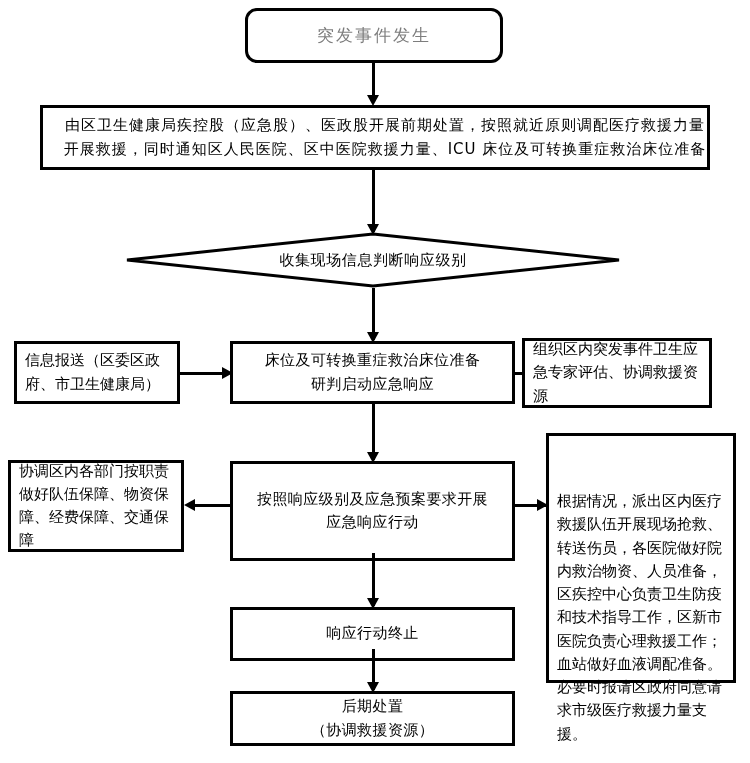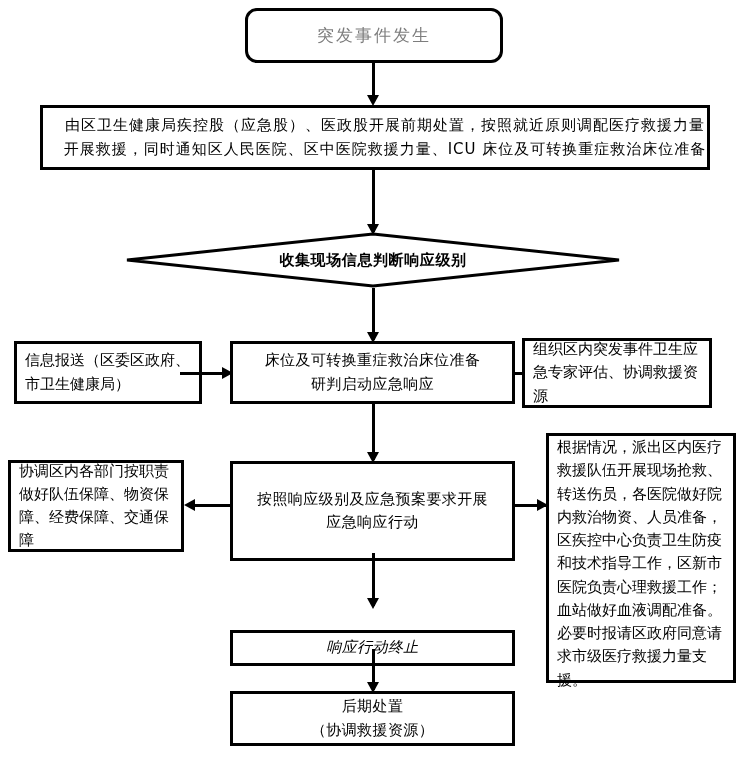--- a/index.html
+++ b/index.html
@@ -61,21 +61,20 @@
   }
   .node.wide-text .txt {
     white-space: pre-line;
     letter-spacing: 1px;
     margin-left: 20px;
   }
 
   
   .diamond {
     position: absolute;
-    font-weight: bold;
   }
   .diamond svg {
     display: block;
   }
   .diamond .dlabel {
     position: absolute;
     left: 0;
     top: 0;
     width: 100%;
     height: 100%;
@@ -142,21 +141,21 @@
   <div class="diamond" style="left:125px; top:232px; width:496px; height:56px;">
     <svg width="496" height="56" viewBox="0 0 496 56">
       <polygon points="248,2 494,28 248,54 2,28" fill="#ffffff" stroke="#000000" stroke-width="3"></polygon>
     </svg>
     <div class="dlabel">收集现场信息判断响应级别</div>
   </div>
 
   <div class="vline" style="left:372px; top:288px; height:52px;"></div>
   <div class="arrow-down" style="left:367px; top:332px;"></div>
 
-  <div class="node left-text" style="left:14px; top:341px; width:188px; height:63px;">
+  <div class="node left-text" style="left:14px; top:341px; width:166px; height:63px;">
     <span class="txt">信息报送（区委区政府、市卫生健康局）</span>
   </div>
 
   <div class="hline" style="left:180px; top:372px; width:47px;"></div>
   <div class="arrow-right" style="left:222px; top:367px;"></div>
 
   <div class="node" style="left:230px; top:341px; width:285px; height:63px;">
     <span class="txt">床位及可转换重症救治床位准备
 研判启动应急响应</span>
   </div>
@@ -180,27 +179,27 @@
 
   <div class="node" style="left:230px; top:461px; width:285px; height:100px;">
     <span class="txt">按照响应级别及应急预案要求开展
 应急响应行动</span>
   </div>
 
   <div class="hline" style="left:515px; top:504px; width:38px;"></div>
   <div class="arrow-right" style="left:537px; top:499px;"></div>
 
   <div class="node left-text top-text" style="left:546px; top:433px; width:190px; height:250px;">
-    <span class="txt" style="">根据情况，派出区内医疗救援队伍开展现场抢救、转送伤员，各医院做好院内救治物资、人员准备，区疾控中心负责卫生防疫和技术指导工作，区新市医院负责心理救援工作；血站做好血液调配准备。必要时报请区政府同意请求市级医疗救援力量支援。</span>
+    <span class="txt" style="padding-top:6px;margin-top:48px;">根据情况，派出区内医疗救援队伍开展现场抢救、转送伤员，各医院做好院内救治物资、人员准备，区疾控中心负责卫生防疫和技术指导工作，区新市医院负责心理救援工作；血站做好血液调配准备。必要时报请区政府同意请求市级医疗救援力量支援。</span>
   </div>
 
   <div class="vline" style="left:372px; top:553px; height:53px;"></div>
   <div class="arrow-down" style="left:367px; top:598px;"></div>
 
-  <div class="node" style="left:230px; top:630px; width:285px; height:36px;font-style:italic;">
+  <div class="node" style="left:230px; top:607px; width:285px; height:54px;">
     <span class="txt">响应行动终止</span>
   </div>
 
   <div class="vline" style="left:372px; top:649px; height:41px;"></div>
   <div class="arrow-down" style="left:367px; top:682px;"></div>
 
   <div class="node" style="left:230px; top:691px; width:285px; height:55px;">
     <span class="txt">后期处置
 （协调救援资源）</span>
   </div>

